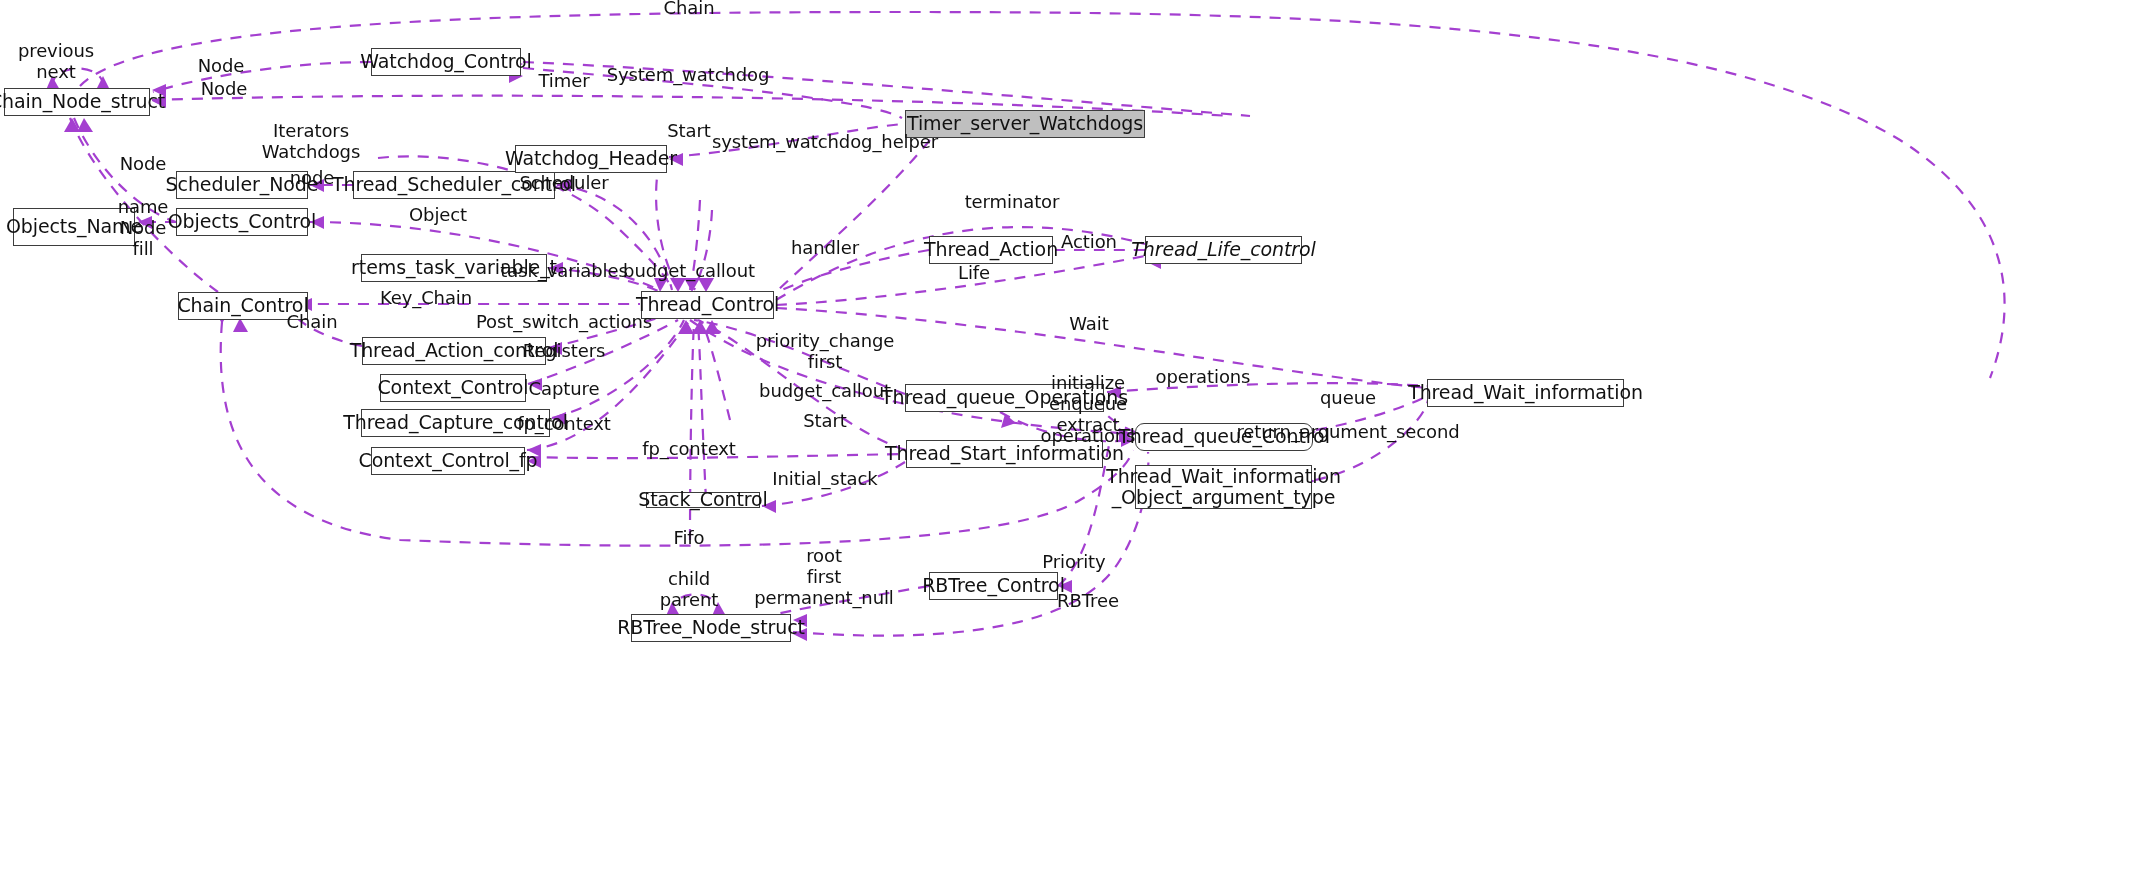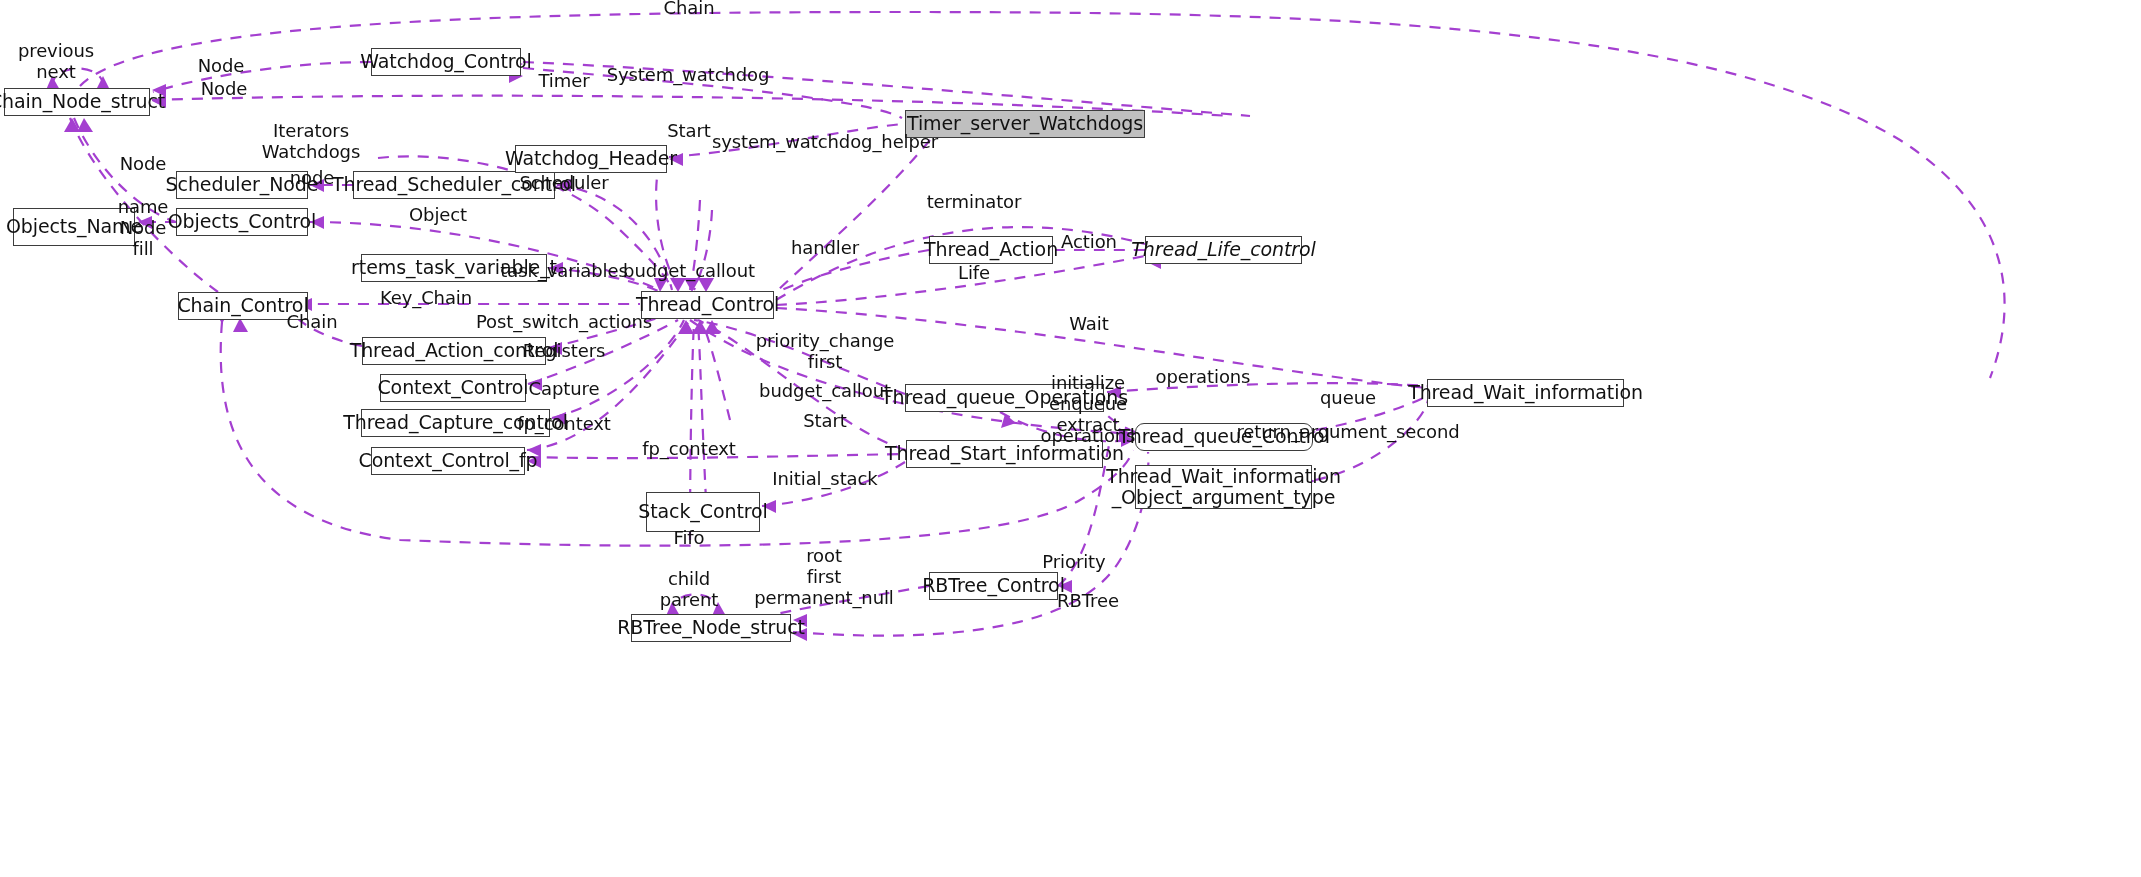--- a/index.html
+++ b/index.html
@@ -215,21 +215,21 @@
   <div class="node" style="left:178px;top:292px;width:130px;height:28px;"><span>Chain_Control</span></div>
   <div class="node" style="left:371px;top:48px;width:150px;height:28px;"><span>Watchdog_Control</span></div>
   <div class="node" style="left:353px;top:171px;width:202px;height:28px;"><span>Thread_Scheduler_control</span></div>
   <div class="node" style="left:361px;top:254px;width:186px;height:28px;"><span>rtems_task_variable_t</span></div>
   <div class="node" style="left:362px;top:337px;width:184px;height:28px;"><span>Thread_Action_control</span></div>
   <div class="node" style="left:380px;top:374px;width:146px;height:28px;"><span>Context_Control</span></div>
   <div class="node" style="left:361px;top:409px;width:189px;height:28px;"><span>Thread_Capture_control</span></div>
   <div class="node" style="left:371px;top:447px;width:154px;height:28px;"><span>Context_Control_fp</span></div>
   <div class="node" style="left:515px;top:145px;width:152px;height:28px;"><span>Watchdog_Header</span></div>
   <div class="node" style="left:641px;top:291px;width:133px;height:28px;"><span>Thread_Control</span></div>
-  <div class="node" style="left:646px;top:492px;width:114px;height:40px;"><span>Stack_Control</span></div>
+  <div class="node" style="left:646px;top:492px;width:114px;height:16px;"><span>Stack_Control</span></div>
   <div class="node" style="left:631px;top:614px;width:160px;height:28px;"><span>RBTree_Node_struct</span></div>
   <div class="node highlight" style="left:905px;top:110px;width:240px;height:28px;"><span>Timer_server_Watchdogs</span></div>
   <div class="node" style="left:929px;top:236px;width:124px;height:28px;"><span>Thread_Action</span></div>
   <div class="node" style="left:905px;top:384px;width:199px;height:28px;"><span>Thread_queue_Operations</span></div>
   <div class="node" style="left:906px;top:440px;width:197px;height:28px;"><span>Thread_Start_information</span></div>
   <div class="node" style="left:929px;top:572px;width:129px;height:28px;"><span>RBTree_Control</span></div>
   <div class="node" style="left:1145px;top:236px;width:157px;height:28px;font-style:italic;"><span>Thread_Life_control</span></div>
   <div class="node" style="left:1135px;top:423px;width:178px;height:28px;border-radius:9px;"><span>Thread_queue_Control</span></div>
   <div class="node" style="left:1135px;top:465px;width:177px;height:44px;"><span>Thread_Wait_information
 _Object_argument_type</span></div>
@@ -246,21 +246,21 @@
   <div class="elabel" style="left:825px;top:142px;">system_watchdog_helper</div>
   <div class="elabel" style="left:311px;top:141px;">Iterators
 Watchdogs</div>
   <div class="elabel" style="left:143px;top:164px;">Node</div>
   <div class="elabel" style="left:312px;top:178px;">node</div>
   <div class="elabel" style="left:564px;top:183px;">Scheduler</div>
   <div class="elabel" style="left:143px;top:228px;">name
 Node
 fill</div>
   <div class="elabel" style="left:438px;top:215px;">Object</div>
-  <div class="elabel" style="left:974px;top:202px;">terminator</div>
+  <div class="elabel" style="left:1012px;top:202px;">terminator</div>
   <div class="elabel" style="left:825px;top:248px;">handler</div>
   <div class="elabel" style="left:1089px;top:242px;">Action</div>
   <div class="elabel" style="left:564px;top:271px;">task_variables</div>
   <div class="elabel" style="left:689px;top:271px;">budget_callout</div>
   <div class="elabel" style="left:974px;top:273px;">Life</div>
   <div class="elabel" style="left:426px;top:298px;">Key_Chain</div>
   <div class="elabel" style="left:1089px;top:324px;">Wait</div>
   <div class="elabel" style="left:312px;top:322px;">Chain</div>
   <div class="elabel" style="left:564px;top:322px;">Post_switch_actions</div>
   <div class="elabel" style="left:825px;top:351px;">priority_change

